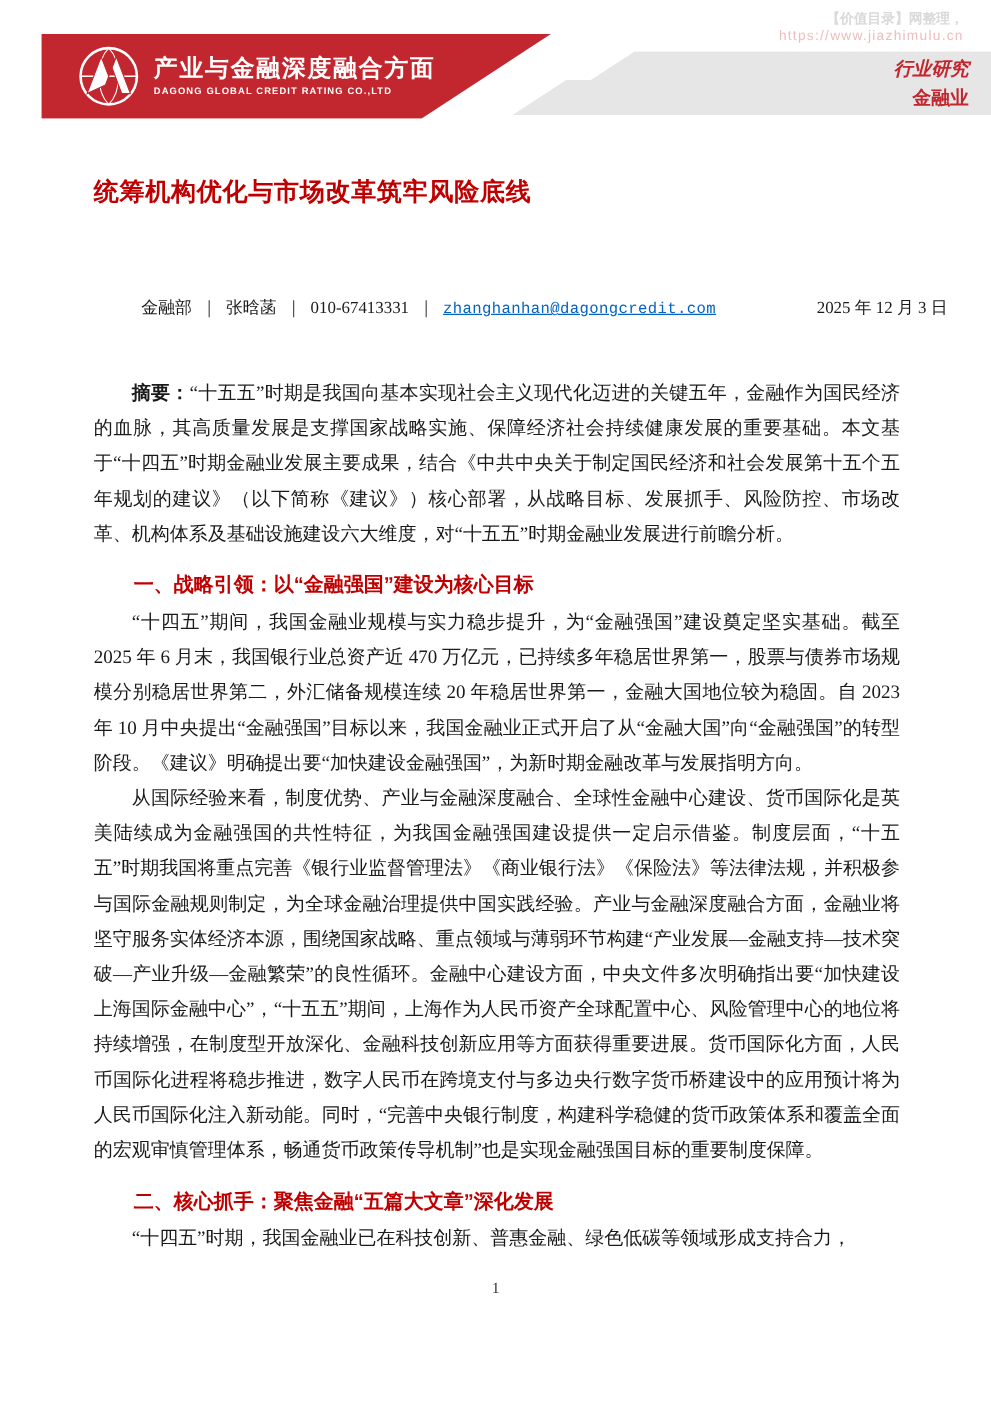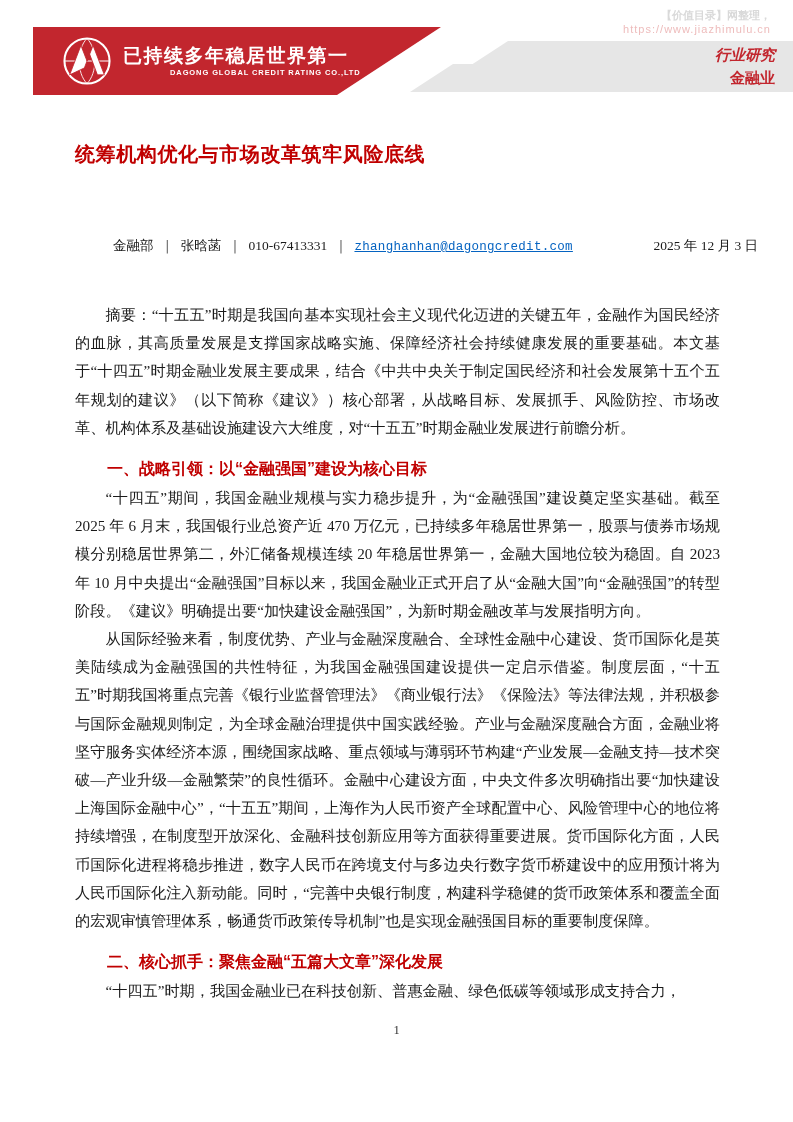--- a/index.html
+++ b/index.html
@@ -20,21 +20,21 @@
     display:flex; align-items:center; padding-left:28px;
   }
   .logo { width:52px; height:52px; flex:0 0 auto; }
   .company { margin-left:10px; color:#fff; }
   .company-cn {
     font-family:"Liberation Sans", sans-serif; font-weight:bold;
     font-size:19px; letter-spacing:1.5px; line-height:22px; white-space:nowrap;
   }
   .company-en {
     font-family:"Liberation Sans", sans-serif; font-weight:bold;
-    font-size:7.5px; letter-spacing:0.9px; line-height:11px; white-space:nowrap;margin-left:47px;
+    font-size:7.5px; letter-spacing:0.9px; line-height:11px; white-space:nowrap;
   }
   .bar { position:absolute; background:#e6e6e6; height:28px;
     display:flex; align-items:center; justify-content:flex-end;
     font-family:"Liberation Sans", sans-serif; font-weight:bold;
     font-size:15px; color:#c2262e; padding-right:18px; }
   .bar1 { top:41px; left:458px; width:335px;
     clip-path:polygon(50px 0, 100% 0, 100% 100%, 7px 100%);font-style:italic; }
   .bar2 { top:64px; left:403px; width:390px;
     clip-path:polygon(50px 0, 100% 0, 100% 100%, 7px 100%); }
   .watermark { position:absolute; top:8px; right:22px; text-align:right;
@@ -57,21 +57,21 @@
   .byline a.email {
     color:#0563c1; text-decoration:underline; cursor:pointer;
     font-family:"Liberation Mono", monospace; font-size:12.5px; letter-spacing:0.3px;
   }
   
   .content {
     position:absolute; top:301px; left:75px; width:645px;
     font-size:15.2px; line-height:28.2px; text-align:justify;
   }
   .content p { text-indent:2em; margin:0; }
-  .abs-label { font-family:"Liberation Sans", sans-serif; font-weight:normal; }
+  .abs-label { font-family:"Liberation Sans", sans-serif; font-weight:bold; }
   h2.sec {
     font-family:"Liberation Sans", sans-serif; font-weight:bold;
     font-size:16px; color:#c00000; line-height:28px;
     text-indent:2em; margin:13px 0 1px 0;
   }
   .pageno {
     position:absolute; top:1023px; left:0; width:100%;
     text-align:center; font-size:12.5px; color:#333;
   }
 </style>
@@ -85,21 +85,21 @@
 
 <div class="banner-red">
   <svg class="logo" viewBox="0 0 60 60">
     <circle cx="30" cy="30" r="26" fill="none" stroke="#ffffff" stroke-width="2.4"></circle>
     <path d="M4,30 H56" stroke="#ffffff" stroke-width="1.2" fill="none"></path>
     <path d="M30,4 C18,16 18,44 30,56" stroke="#ffffff" stroke-width="1" fill="none"></path>
     <path d="M30,4 C42,16 42,44 30,56" stroke="#ffffff" stroke-width="1" fill="none"></path>
     <path d="M10,46 L23,12 L30,30 L37,12 L50,46 L42,46 L33,22 L27,38 Z" fill="#ffffff" stroke="#c2262e" stroke-width="1"></path>
   </svg>
   <div class="company">
-    <div class="company-cn">已持续多年稳居世界第一</div>
+    <div class="company-cn">产业与金融深度融合方面</div>
     <div class="company-en">DAGONG GLOBAL CREDIT RATING CO.,LTD</div>
   </div>
 </div>
 <div class="bar bar1">
   <span>行业研究</span>
 </div>
 <div class="bar bar2">
   <span>金融业</span>
 </div>
 

